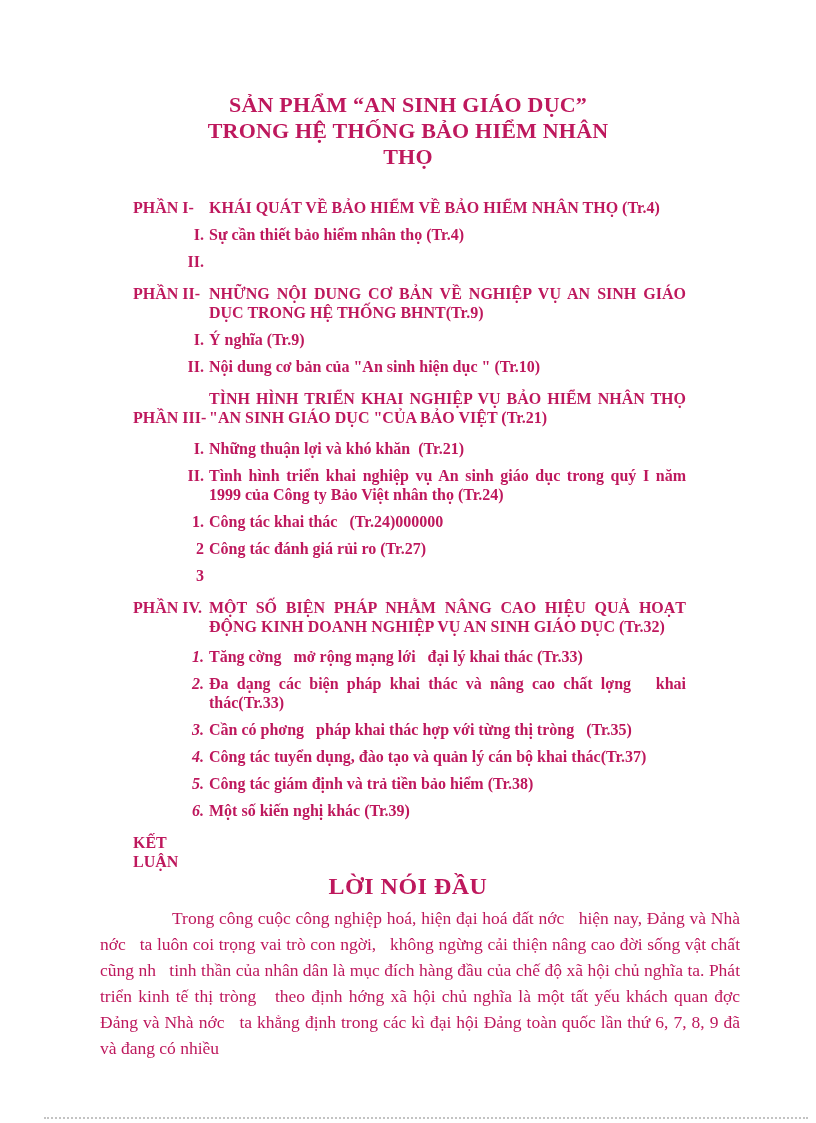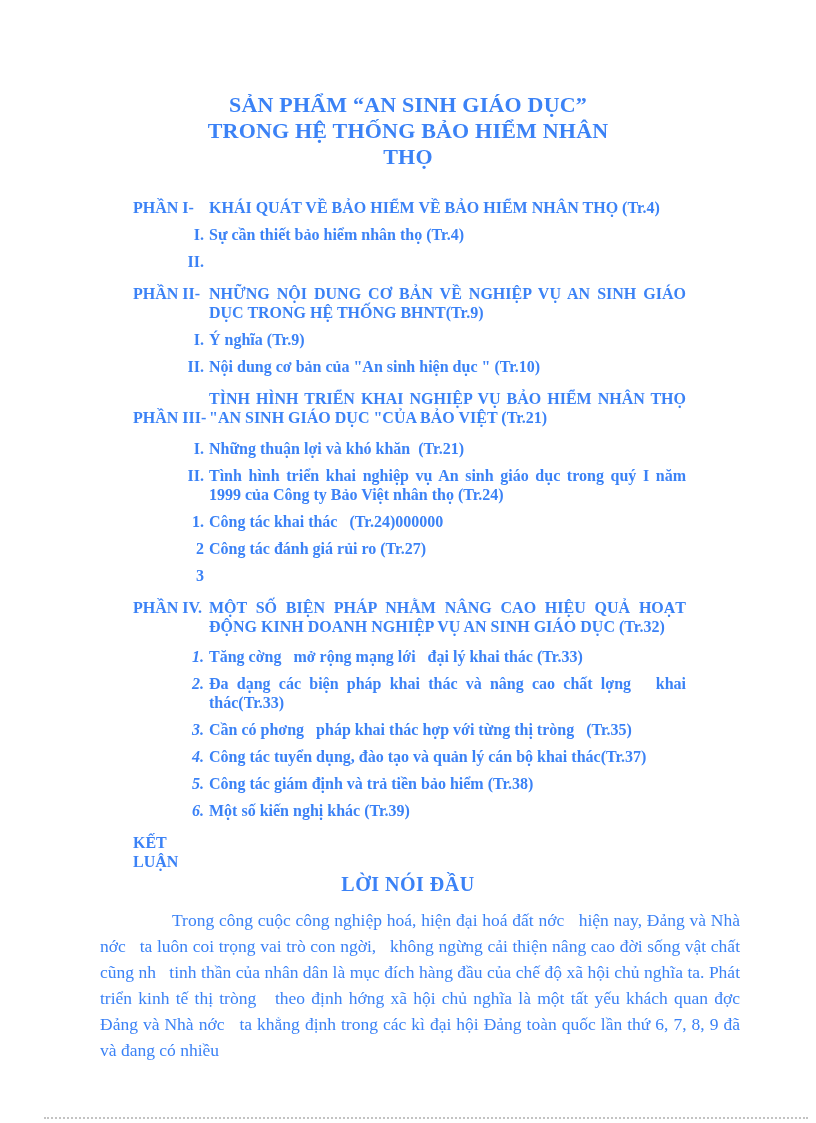--- a/index.html
+++ b/index.html
@@ -3,21 +3,21 @@
 <meta charset="utf-8">
 <style>
   * { margin: 0; padding: 0; box-sizing: border-box; }
   html, body { background: #ffffff; }
   .page {
     position: relative;
     width: 816px;
     height: 1123px;
     margin: 0 auto;
     background: #ffffff;
-    color: #3b82f6;
+    color: #be185d;
     font-family: "Liberation Serif", "DejaVu Serif", serif;
     overflow: hidden;
   }
   
   .doc-title {
     margin-top: 92px;
     text-align: center;
     font-size: 22px;
     font-weight: bold;
     line-height: 26px;
@@ -61,26 +61,26 @@
     line-height: 19px;
     text-align: justify;
     white-space: pre-wrap;
   }
   .toc-item.upright .item-text { font-style: normal; }
   .toc-item.italic-marker .marker { font-style: italic; }
   
   .foreword-title {
     margin-top: 2px;
     text-align: center;
-    font-size: 20px;
+    font-size: 24px;
     font-weight: bold;
     letter-spacing: 0.5px;
   }
   .foreword-para {
-    margin: 11px 76px 0 100px;
+    margin: 5px 76px 0 100px;
     font-size: 17.5px;
     line-height: 26px;
     text-align: justify;
     text-indent: 72px;
     white-space: pre-wrap;
   }
   
   .footer-rule {
     position: absolute;
     left: 44px;

